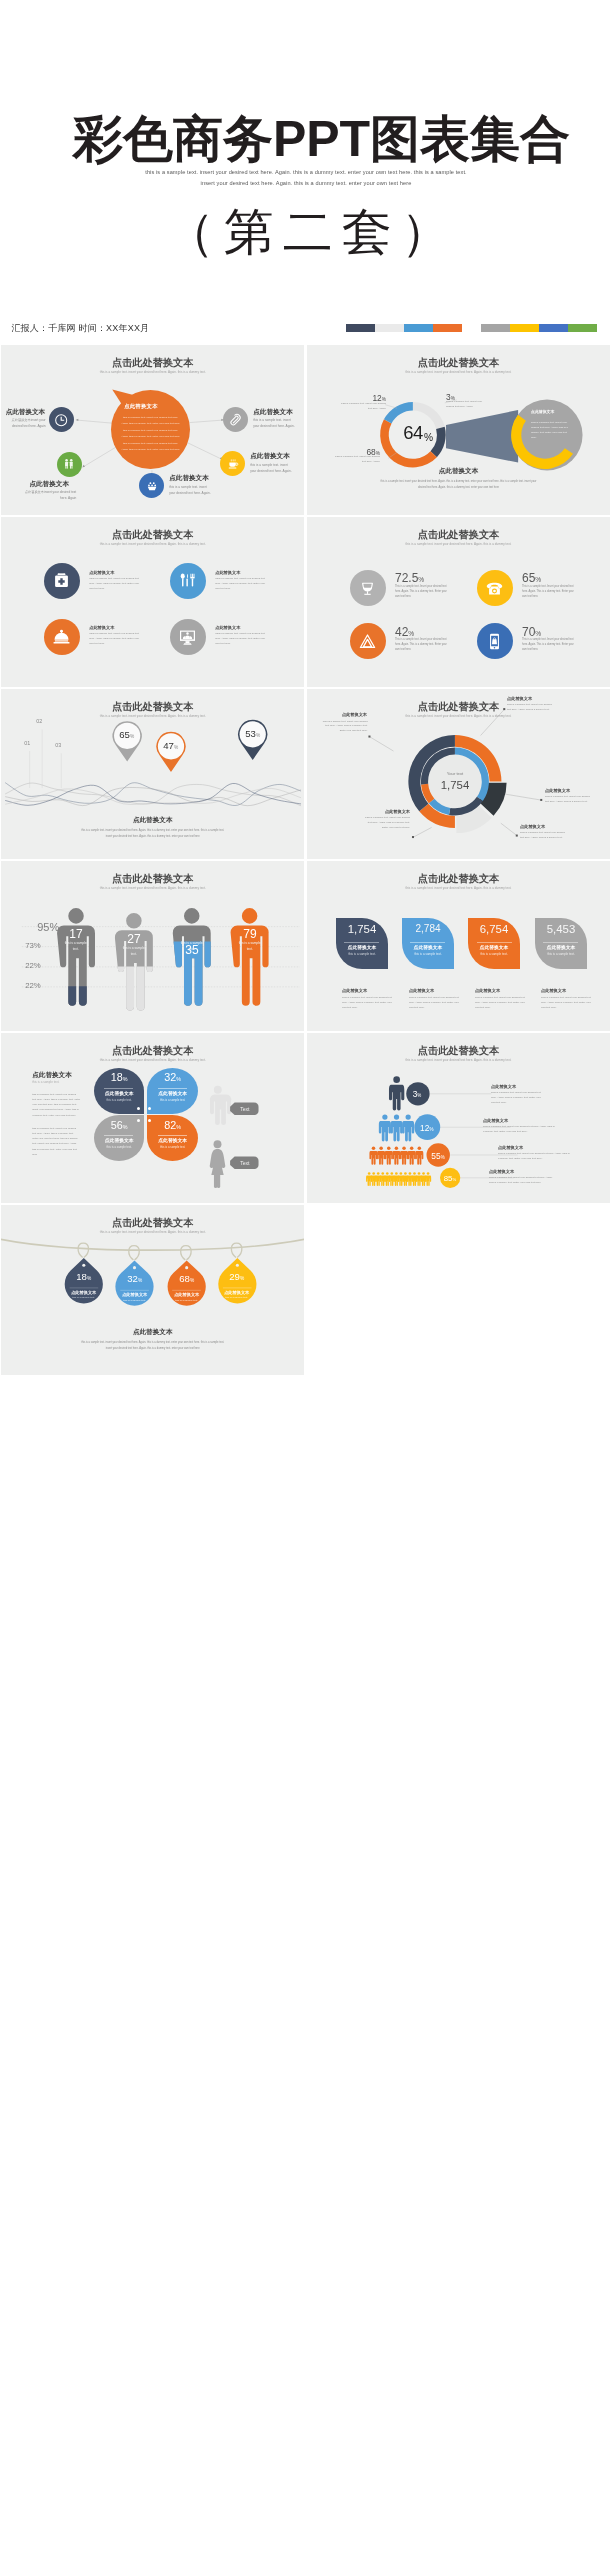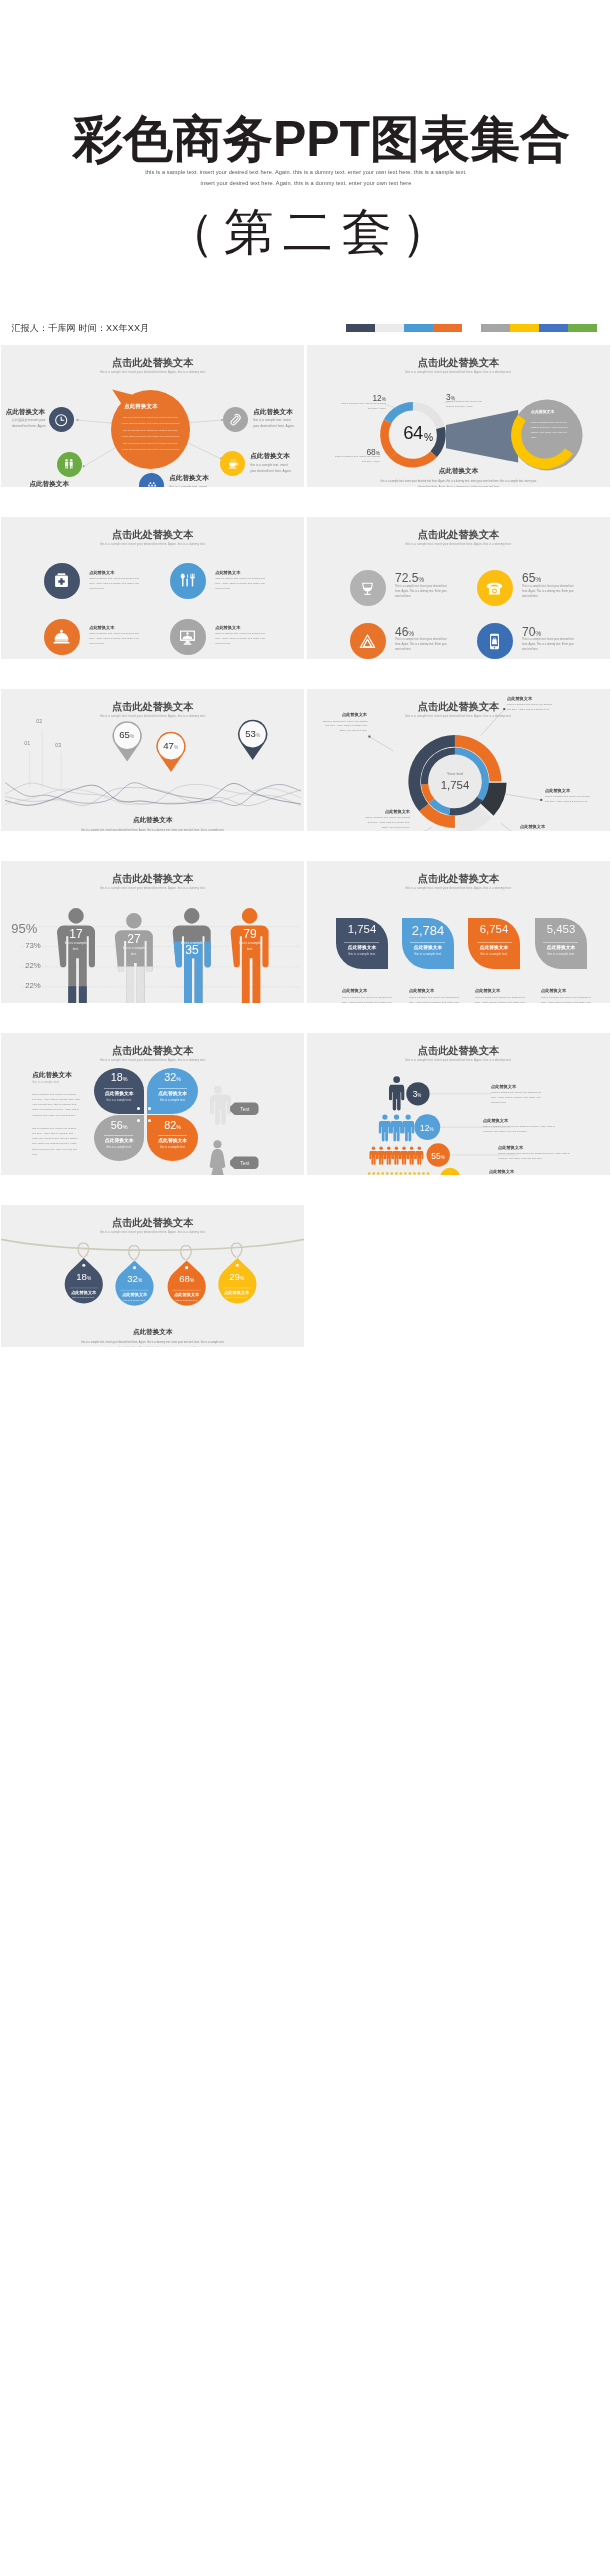--- a/index.html
+++ b/index.html
@@ -15,21 +15,21 @@
   #cover-title2{position:absolute;left:1.8px;width:612px;top:207px;text-align:center;
     font-size:50px;font-weight:400;color:#221e1f;line-height:1;letter-spacing:9px;
     text-indent:9px;}
   #cover-foot{position:absolute;left:11.4px;top:322px;font-size:9px;color:#333;letter-spacing:0.2px;}
   #cover-bars{position:absolute;left:346px;top:324px;display:flex;}
   .barset{display:flex;}
   .barset i{display:block;width:29px;height:7.8px;}
   .barset.second{margin-left:18.5px;}
   
   #grid{position:absolute;left:0;top:345px;width:612px;height:2231px;}
-  .slide{position:absolute;width:303px;height:142px;background:#eeefee;overflow:hidden;
+  .slide{position:absolute;width:303px;height:170px;background:#eeefee;overflow:hidden;
     font-size:6px;color:#595959;}
   .slide.left{left:1.2px;}
   .slide.right{left:307px;}
   .s-title{position:absolute;left:0;width:100%;text-align:center;top:13px;
     font-size:10.2px;font-weight:700;color:#4a4a4a;line-height:1.05;}
   .s-sub{position:absolute;left:0;width:100%;text-align:center;top:26px;
     font-size:3px;color:#a0a0a0;letter-spacing:0.03px;line-height:1.2;}
   .cir{position:absolute;border-radius:50%;}
   .txt{position:absolute;}
   .hd{font-weight:700;color:#3f3f3f;}
@@ -294,21 +294,21 @@
       <span>65</span><span style="font-size:6.6px">%</span>
     </div>
     <div class="txt bd" style="left:215px;top:68px;width:57px;font-size:2.6px;line-height:1.9">This is a sample text. Insert your desired text here. Again. This is a dummy text. Enter your own text here.</div>
 
     <div class="cir" style="left:43px;top:106px;width:36px;height:36px;background:#e8732a"></div>
     <svg style="position:absolute;left:51px;top:115px" width="19" height="19" viewBox="0 0 32 32">
       <path d="M16 5 L28 26 H4 Z" fill="none" stroke="#fff" stroke-width="2.1" stroke-linejoin="round"></path>
       <path d="M16 12.5 L23 25 H9 Z" fill="none" stroke="#fff" stroke-width="2.1" stroke-linejoin="round"></path>
     </svg>
     <div class="txt" style="left:88px;top:108px;font-size:12px;color:#595959">
-      <span>46</span><span style="font-size:6.6px">%</span>
+      <span>42</span><span style="font-size:6.6px">%</span>
     </div>
     <div class="txt bd" style="left:88px;top:121px;width:57px;font-size:2.6px;line-height:1.9">This is a sample text. Insert your desired text here. Again. This is a dummy text. Enter your own text here.</div>
 
     <div class="cir" style="left:170px;top:106px;width:36px;height:36px;background:#3a6eb5"></div>
     <svg style="position:absolute;left:178px;top:115px" width="19" height="19" viewBox="0 0 32 32">
       <rect x="8.5" y="3" width="15" height="26" rx="2" fill="#fff"></rect>
       <rect x="10.3" y="6.4" width="11.4" height="17.6" fill="#3a6eb5"></rect>
       <g fill="#fff">
         <path d="M12.6 12.4 h6.8 l0.8 8.4 h-8.4 z"></path>
       </g>
@@ -458,21 +458,21 @@
       <g transform="translate(318.8,95)">
             <use href="#fig7" fill="#808080"></use>
         <g clip-path="url(#clipC)">
               <use href="#fig7" fill="#56a0da"></use>
             </g>
           </g>
       <g transform="translate(415.8,95)">
             <use href="#fig7" fill="#ec7024"></use>
           </g>
     </svg>
-    <div class="txt" style="left:10px;top:60px;font-size:13px;color:#808080"><span>95%</span></div>
+    <div class="txt" style="left:36px;top:60px;font-size:11px;color:#808080"><span>95%</span></div>
     <div class="txt" style="left:24px;top:80px;font-size:7.8px;color:#808080"><span>73%</span></div>
     <div class="txt" style="left:24px;top:100px;font-size:7.8px;color:#808080"><span>22%</span></div>
     <div class="txt" style="left:24px;top:120px;font-size:7.8px;color:#808080"><span>22%</span></div>
 
     <div class="txt" style="left:67px;top:66px;width:15.5px;text-align:center;font-size:12px;color:#fff">17</div>
     <div class="txt" style="left:63px;top:80px;width:23px;text-align:center;font-size:3.2px;color:#f0f0f0;line-height:1.85">this is a sample text.</div>
     <div class="txt" style="left:125px;top:71px;width:15.5px;text-align:center;font-size:12px;color:#fff">27</div>
     <div class="txt" style="left:121px;top:85px;width:23px;text-align:center;font-size:3.2px;color:#f0f0f0;line-height:1.85">this is a sample text.</div>
     <div class="txt" style="left:183px;top:82px;width:15.5px;text-align:center;font-size:12px;color:#fff">35</div>
     <div class="txt" style="left:179px;top:80px;width:23px;text-align:center;font-size:3.2px;color:#f0f0f0;line-height:1.85">this is a sample text.</div>
@@ -486,21 +486,21 @@
 
     <div style="position:absolute;left:29px;top:57px;width:52px;height:51px;background:#44526b;border-radius:0 26px 0 26px"></div>
     <div class="txt" style="left:29px;top:62px;width:52px;text-align:center;font-size:11.4px;color:#f7f7f7">1,754</div>
     <div style="position:absolute;left:37px;top:81px;width:35px;height:0.6px;background:#8e98a8"></div>
     <div class="txt" style="left:29px;top:83px;width:52px;text-align:center;font-size:4.8px;font-weight:700;color:#fff">点此替换文本</div>
     <div class="txt" style="left:29px;top:91px;width:52px;text-align:center;font-size:3px;color:#d7dbe2">this is a sample text.</div>
     <div class="txt hd" style="left:35px;top:127px;font-size:4.2px">点此替换文本</div>
     <div class="txt bd" style="left:35px;top:135px;width:53px;font-size:2.5px;line-height:1.9">This is a sample text. Insert your desired text here. Again. This is a dummy text. Enter your own text here.</div>
 
     <div style="position:absolute;left:95px;top:57px;width:52px;height:51px;background:#56a0da;border-radius:0 26px 0 26px"></div>
-    <div class="txt" style="left:95px;top:62px;width:52px;text-align:center;font-size:13px;color:#f7f7f7">2,784</div>
+    <div class="txt" style="left:95px;top:62px;width:52px;text-align:center;font-size:10px;color:#f7f7f7">2,784</div>
     <div style="position:absolute;left:103px;top:81px;width:35px;height:0.6px;background:#9ccbec"></div>
     <div class="txt" style="left:95px;top:83px;width:52px;text-align:center;font-size:4.8px;font-weight:700;color:#fff">点此替换文本</div>
     <div class="txt" style="left:95px;top:91px;width:52px;text-align:center;font-size:3px;color:#e0eef8">this is a sample text.</div>
     <div class="txt hd" style="left:102px;top:127px;font-size:4.2px">点此替换文本</div>
     <div class="txt bd" style="left:102px;top:135px;width:53px;font-size:2.5px;line-height:1.9">This is a sample text. Insert your desired text here. Again. This is a dummy text. Enter your own text here.</div>
 
     <div style="position:absolute;left:161px;top:57px;width:52px;height:51px;background:#ec7024;border-radius:0 26px 0 26px"></div>
     <div class="txt" style="left:161px;top:62px;width:52px;text-align:center;font-size:11.4px;color:#f7f7f7">6,754</div>
     <div style="position:absolute;left:170px;top:81px;width:35px;height:0.6px;background:#f5ad7f"></div>
     <div class="txt" style="left:161px;top:83px;width:52px;text-align:center;font-size:4.8px;font-weight:700;color:#fff">点此替换文本</div>

